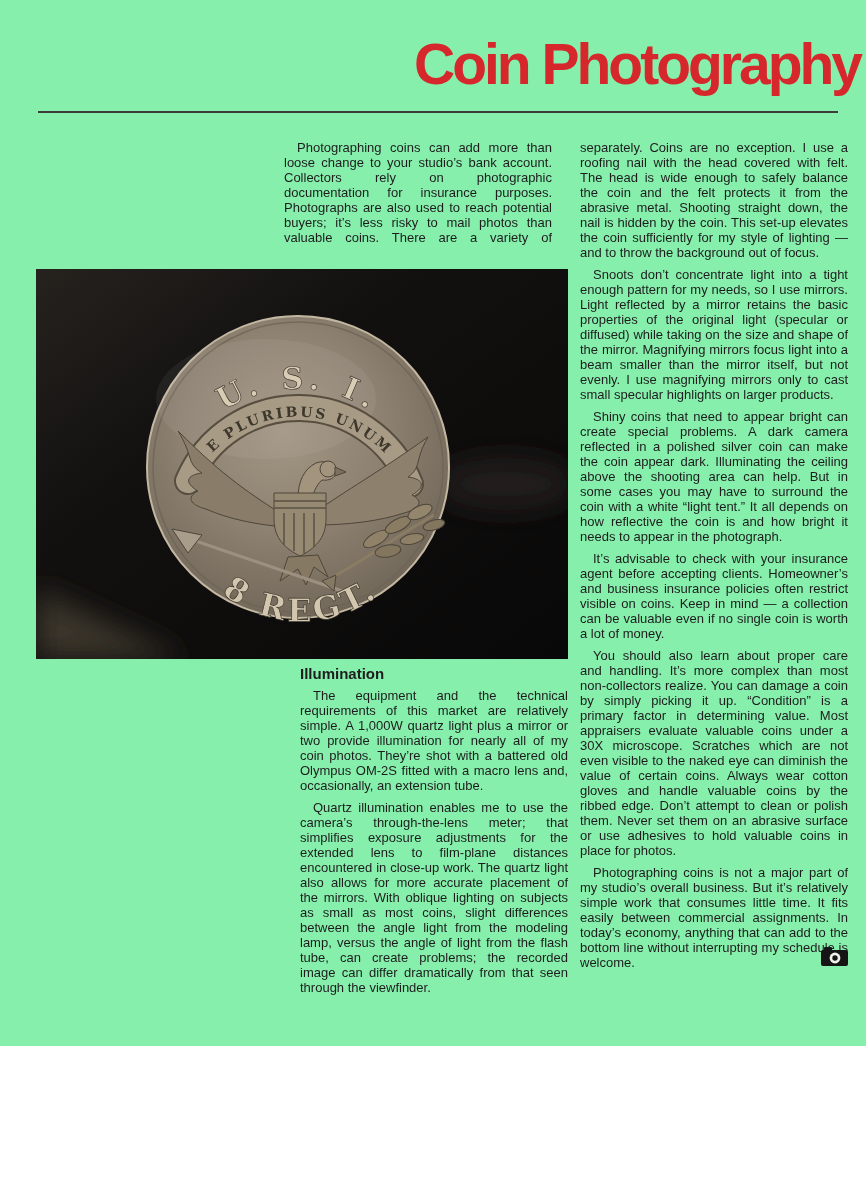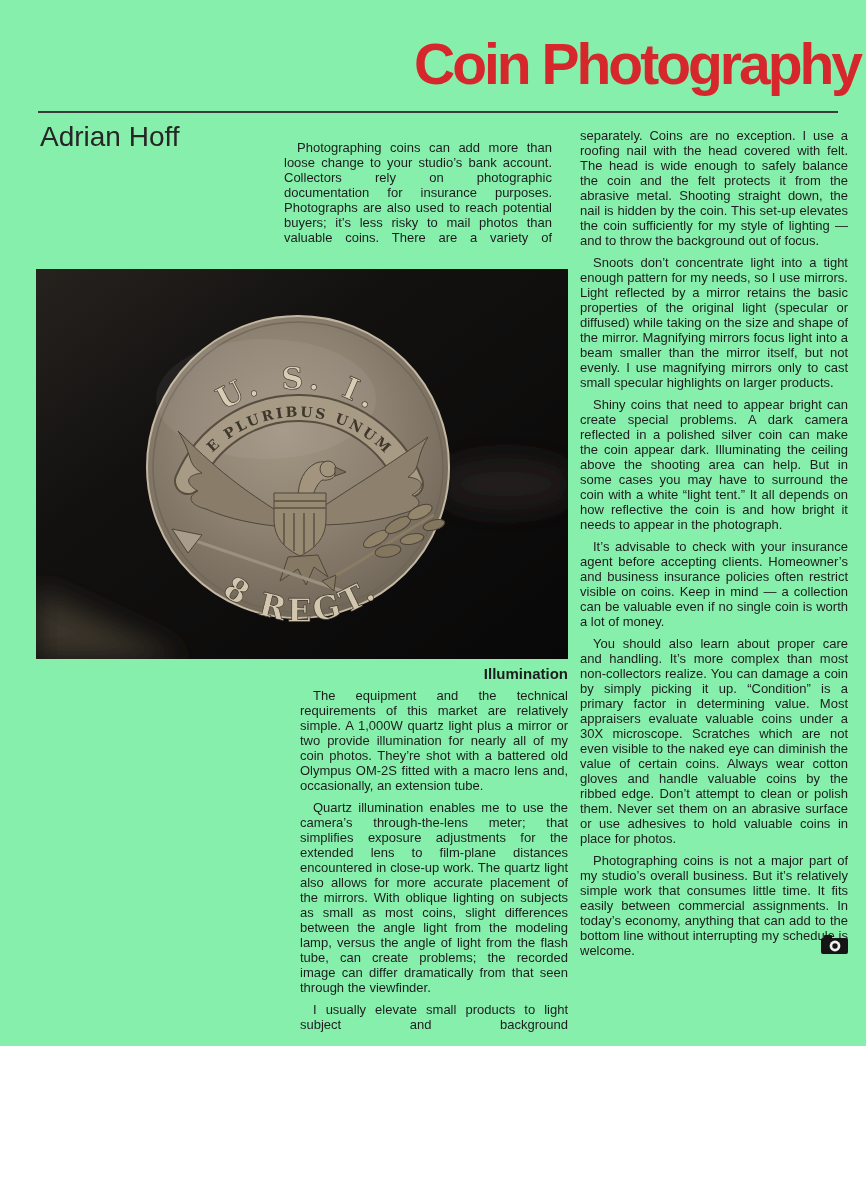--- a/index.html
+++ b/index.html
@@ -30,24 +30,24 @@
   .col{
     position:absolute;width:268px;
     font-size:13px;line-height:15px;
     text-align:justify;
   }
   .col p{margin:0 0 7px 0;}
   .ind{text-indent:13px;}
   .fill{text-align-last:justify;}
   .col-mid-top{left:284px;top:140px;height:126px;overflow:hidden;}
   .col-mid-rest{left:300px;top:666px;height:500px;overflow:hidden;}
-  .col-right{left:580px;top:128px;height:1000px;overflow:hidden;}
+  .col-right{left:580px;top:140px;height:1000px;overflow:hidden;}
   .sec-heading{
     font-weight:bold;font-size:15px;
-    margin:10px 0 6px 0;text-align:right;text-indent:0;
+    margin:10px 0 6px 0;text-align:left;text-indent:0;
   }
   .last-para-wrap{position:relative;padding-bottom:2px;}
   .camera-end-icon{position:absolute;right:0;bottom:6px;line-height:0;}
   
   .coin-photo{
     position:absolute;left:36px;top:269px;
     width:532px;height:390px;background:#0b0a09;
   }
   .coin-photo svg{display:block;}
   
@@ -60,21 +60,20 @@
     font-size:20px;font-weight:bold;letter-spacing:0.5px;color:#222;
   }
 </style>
 </head>
 <body>
 
 <div class="page">
 
   <div class="article-title" style="color:#d6282c;">Coin Photography</div>
   <div class="title-rule"></div>
-  <div class="author-name">Adrian Hoff</div>
 
   <div class="col col-mid-top">
     <p class="ind fill">Photographing coins can add more than loose change to your studio’s bank account. Collectors rely on photographic documentation for insurance purposes. Photographs are also used to reach potential buyers; it’s less risky to mail photos than valuable coins. There are a variety of</p>
   </div>
 
   <div class="coin-photo">
     <svg width="532" height="390" viewBox="0 0 532 390">
       <defs>
         <radialGradient id="coinGrad" cx="45%" cy="38%" r="75%">
           <stop offset="0%" stop-color="#a29684"></stop>
@@ -152,21 +151,20 @@
           <textPath href="#arcBottom" startOffset="50%" text-anchor="middle">8 REGT.</textPath>
         </text>
       </g>
     </svg>
   </div>
 
   <div class="col col-mid-rest">
     <p class="sec-heading">Illumination</p>
     <p class="ind">The equipment and the technical requirements of this market are relatively simple. A 1,000W quartz light plus a mirror or two provide illumination for nearly all of my coin photos. They’re shot with a battered old Olympus OM-2S fitted with a macro lens and, occasionally, an extension tube.</p>
     <p class="ind">Quartz illumination enables me to use the camera’s through-the-lens meter; that simplifies exposure adjustments for the extended lens to film-plane distances encountered in close-up work. The quartz light also allows for more accurate placement of the mirrors. With oblique lighting on subjects as small as most coins, slight differences between the angle light from the modeling lamp, versus the angle of light from the flash tube, can create problems; the recorded image can differ dramatically from that seen through the viewfinder.</p>
-    <p class="ind fill">I usually elevate small products to light subject and background</p>
   </div>
 
   <div class="col col-right">
     <p>separately. Coins are no exception. I use a roofing nail with the head covered with felt. The head is wide enough to safely balance the coin and the felt protects it from the abrasive metal. Shooting straight down, the nail is hidden by the coin. This set-up elevates the coin sufficiently for my style of lighting — and to throw the background out of focus.</p>
     <p class="ind">Snoots don’t concentrate light into a tight enough pattern for my needs, so I use mirrors. Light reflected by a mirror retains the basic properties of the original light (specular or diffused) while taking on the size and shape of the mirror. Magnifying mirrors focus light into a beam smaller than the mirror itself, but not evenly. I use magnifying mirrors only to cast small specular highlights on larger products.</p>
     <p class="ind">Shiny coins that need to appear bright can create special problems. A dark camera reflected in a polished silver coin can make the coin appear dark. Illuminating the ceiling above the shooting area can help. But in some cases you may have to surround the coin with a white “light tent.” It all depends on how reflective the coin is and how bright it needs to appear in the photograph.</p>
     <p class="ind">It’s advisable to check with your insurance agent before accepting clients. Homeowner’s and business insurance policies often restrict visible on coins. Keep in mind — a collection can be valuable even if no single coin is worth a lot of money.</p>
     <p class="ind">You should also learn about proper care and handling. It’s more complex than most non-collectors realize. You can damage a coin by simply picking it up. “Condition” is a primary factor in determining value. Most appraisers evaluate valuable coins under a 30X microscope. Scratches which are not even visible to the naked eye can diminish the value of certain coins. Always wear cotton gloves and handle valuable coins by the ribbed edge. Don’t attempt to clean or polish them. Never set them on an abrasive surface or use adhesives to hold valuable coins in place for photos.</p>
     <div class="last-para-wrap">
       <p class="ind" style="margin-bottom:0;">Photographing coins is not a major part of my studio’s overall business. But it’s relatively simple work that consumes little time. It fits easily between commercial assignments. In today’s economy, anything that can add to the bottom line without interrupting my schedule is welcome.</p>

